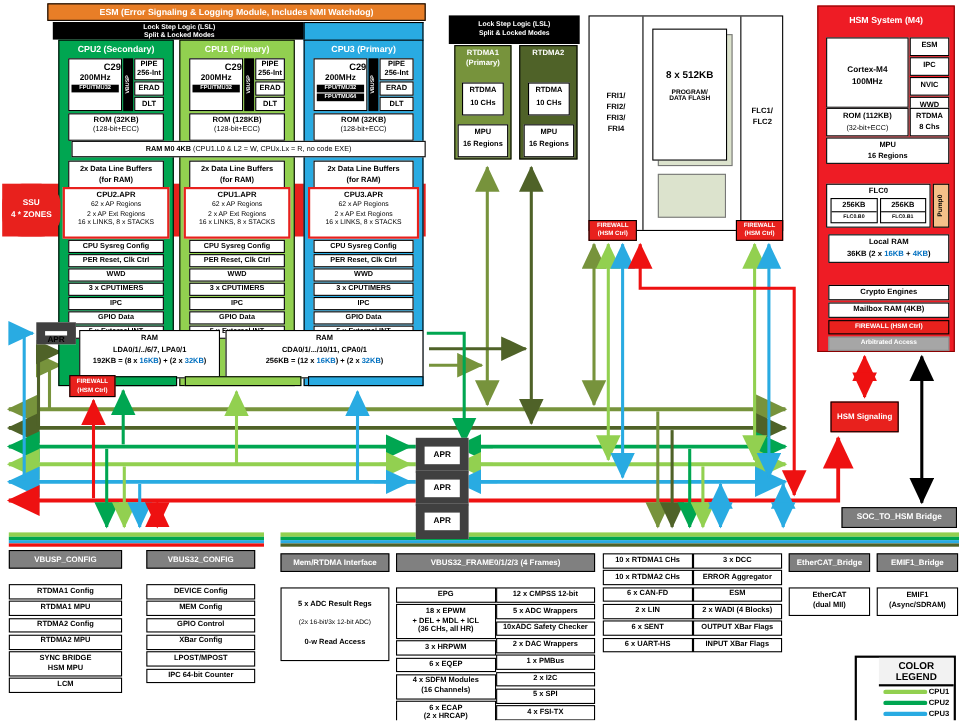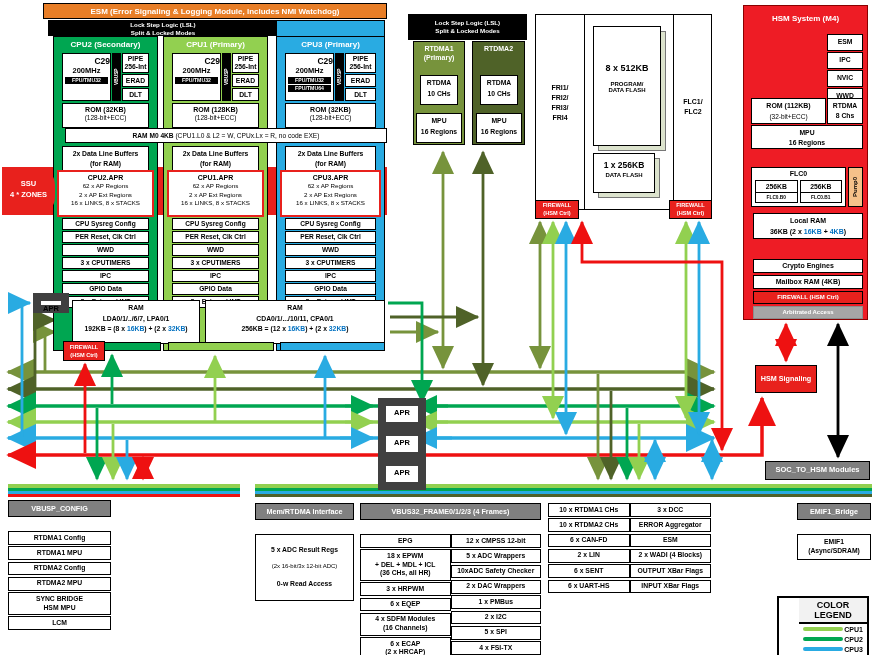--- a/index.html
+++ b/index.html
@@ -358,36 +358,36 @@
         <div class="fline">FLC1/</div>
         <div class="fline">FLC2</div>
       </div>
     <div class="abs shadow3d" style="left:62px;top:16px;width:68px;height:120px;"></div>
     <div class="abs wbox c" style="left:57px;top:11px;width:68px;height:120px;border-width:1.5px;padding-top:36px;">
       <div class="bold" style="font-size:9px;">8 x 512KB</div>
       <div class="bold" style="font-size:6px;margin-top:8px;">PROGRAM/</div>
       <div class="bold" style="font-size:6px;">DATA FLASH</div>
     </div>
     <div class="abs shadow3d" style="left:62px;top:143px;width:62px;height:40px;"></div>
-    <div class="abs wbox c" style="left:57px;top:138px;width:62px;height:40px;border-width:1.5px;padding-top:6px;">
-      <div class="bold" style="font-size:8.5px;">1 x 256KB</div>
-      <div class="bold" style="font-size:6px;margin-top:2px;">DATA FLASH</div>
-    </div>
   </div>
   <div class="abs fw" style="left:535px;top:200px;width:44px;height:19px;">
     <div>FIREWALL</div>
       <div>(HSM Ctrl)</div>
   </div>
   <div class="abs fw" style="left:669px;top:200px;width:43px;height:19px;">
     <div>FIREWALL</div>
       <div>(HSM Ctrl)</div>
   </div>
 
   <div class="abs z1" style="left:743px;top:5px;width:125px;height:315px;background:#EE1C25;border:1px solid #8A0000;">
     <div class="c" style="color:#fff;font-weight:bold;font-size:8px;line-height:26px;">HSM System (M4)</div>
+    <div class="abs wbox c" style="left:7px;top:28px;width:75px;height:64px;font-weight:bold;font-size:7.5px;padding-top:22px;line-height:1.5;">
+      <div>Cortex-M4</div>
+        <div>100MHz</div>
+    </div>
     <div class="abs" style="left:83px;top:28px;width:36px;height:64px;">
         <div class="hsiderow">ESM</div>
         <div class="hsiderow">IPC</div>
         <div class="hsiderow">NVIC</div>
         <div class="hsiderow">WWD</div>
       </div>
     <div class="abs wbox c" style="left:7px;top:92px;width:75px;height:26px;font-size:6.5px;padding-top:2px;line-height:1.5;">
       <div class="bold" style="font-size:7px;">ROM (112KB)</div>
         <div>(32-bit+ECC)</div>
     </div>
@@ -423,21 +423,21 @@
     <div class="abs c" style="left:9px;top:300px;width:110px;height:13px;background:#A6A6A6;border:1px solid #8c8c8c;color:#fff;font-weight:bold;font-size:6px;line-height:11px;">Arbitrated Access</div>
   </div>
 
   <div class="abs z2" style="left:378px;top:398px;">
     <div class="navybox" style="width:32px;height:16px;font-size:7.5px;line-height:13px;margin-top:0;">APR</div>
     <div class="navybox" style="width:32px;height:16px;font-size:7.5px;line-height:13px;margin-top:-2px;">APR</div>
     <div class="navybox" style="width:32px;height:16px;font-size:7.5px;line-height:13px;margin-top:-2px;">APR</div>
   </div>
 
   <div class="abs c z2" style="left:755px;top:365px;width:62px;height:28px;background:#E8211D;border:1.5px solid #000;color:#fff;font-weight:bold;font-size:7.2px;line-height:25px;">HSM Signaling</div>
-  <div class="abs c z2" style="left:765px;top:461px;width:105px;height:19px;background:#7F7F7F;border:1.5px solid #000;color:#fff;font-weight:bold;font-size:7.5px;line-height:16px;">SOC_TO_HSM Modules</div>
+  <div class="abs c z2" style="left:765px;top:461px;width:105px;height:19px;background:#7F7F7F;border:1.5px solid #000;color:#fff;font-weight:bold;font-size:7.5px;line-height:16px;">SOC_TO_HSM Bridge</div>
 
   <div class="abs z1" style="left:8px;top:484px;width:232px;height:13px;">
     <div class="stripe" style="top:0;height:4px;background:#92D050;"></div>
     <div class="stripe" style="top:4px;height:3px;background:#00A651;"></div>
     <div class="stripe" style="top:7px;height:3px;background:#29ABE2;"></div>
     <div class="stripe" style="top:10px;height:3px;background:#EE1111;"></div>
   </div>
   <div class="abs z1" style="left:255px;top:484px;width:617px;height:13px;">
     <div class="stripe" style="top:0;height:4px;background:#92D050;"></div>
     <div class="stripe" style="top:4px;height:3px;background:#00A651;"></div>
@@ -448,20 +448,31 @@
   <div class="abs tbl" style="left:8px;top:500px;width:103px;">
     <div class="thead">VBUSP_CONFIG</div>
     <div>
         <div class="trow">RTDMA1 Config</div>
         <div class="trow">RTDMA1 MPU</div>
         <div class="trow">RTDMA2 Config</div>
         <div class="trow">RTDMA2 MPU</div>
         <div class="trow">SYNC BRIDGE
 HSM MPU</div>
         <div class="trow">LCM</div>
+      </div>
+  </div>
+  <div class="abs tbl" style="left:133px;top:500px;width:99px;">
+    <div class="thead">VBUS32_CONFIG</div>
+    <div>
+        <div class="trow">DEVICE Config</div>
+        <div class="trow">MEM Config</div>
+        <div class="trow">GPIO Control</div>
+        <div class="trow">XBar Config</div>
+        <div class="trow">LPOST/MPOST</div>
+        <div class="trow">IPC 64-bit Counter</div>
       </div>
   </div>
   <div class="abs tbl" style="left:255px;top:503px;width:99px;">
     <div class="thead">Mem/RTDMA Interface</div>
     <div class="trow" style="padding:2px 1px;">
       <div>5 x ADC Result Regs</div>
       <div style="font-weight:normal;font-size:6px;">(2x 16-bit/3x 12-bit ADC)</div>
       <div>0-w Read Access</div>
     </div>
   </div>
@@ -507,20 +518,25 @@
       <div>
           <div class="trow">3 x DCC</div>
           <div class="trow">ERROR Aggregator</div>
           <div class="trow">ESM</div>
           <div class="trow">2 x WADI (4 Blocks)</div>
           <div class="trow">OUTPUT XBar Flags</div>
           <div class="trow">INPUT XBar Flags</div>
         </div>
     </div>
   </div>
+  <div class="abs tbl" style="left:717px;top:503px;width:74px;">
+    <div class="thead">EtherCAT_Bridge</div>
+    <div class="trow" style="padding:3px 1px;">EtherCAT
+(dual MII)</div>
+  </div>
   <div class="abs tbl" style="left:797px;top:503px;width:74px;">
     <div class="thead">EMIF1_Bridge</div>
     <div class="trow" style="padding:3px 1px;">EMIF1
 (Async/SDRAM)</div>
   </div>
 
   <div class="abs legend" style="left:777px;top:596px;width:92px;padding-left:20px;">
     <div class="ltitle">COLOR LEGEND</div>
     <div>
         <div class="lrow">

